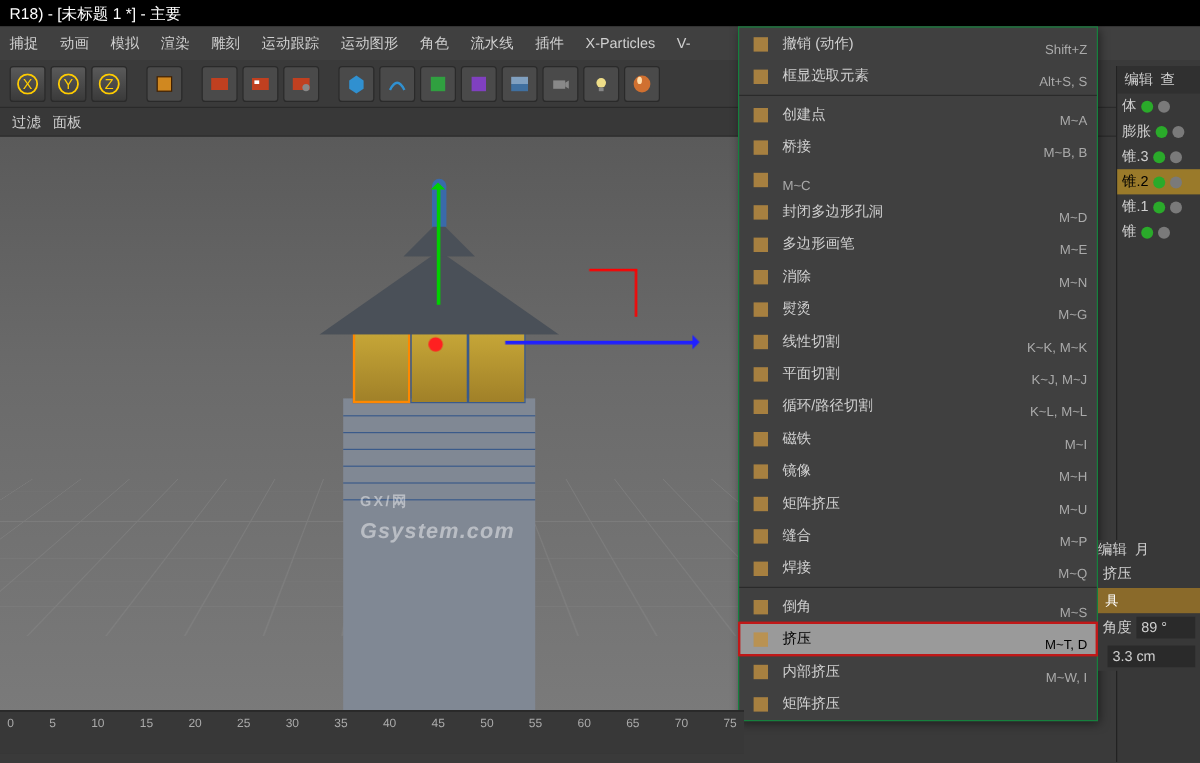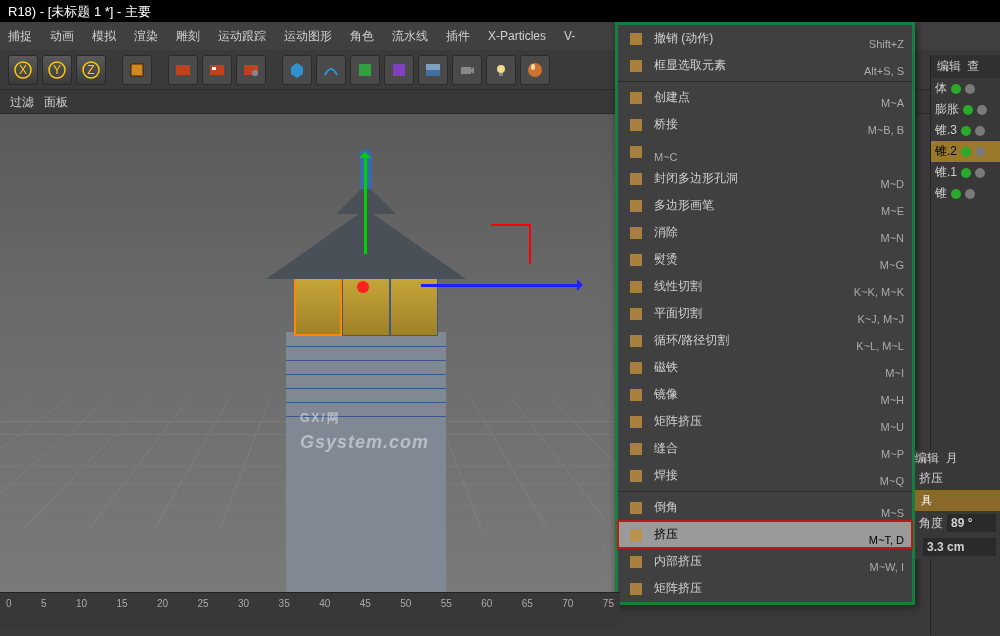--- a/index.html
+++ b/index.html
@@ -35,41 +35,41 @@
 .spire { position:absolute; top:5px; left:104px; width:12px; height:40px; background:#3a6aaa; border-radius:6px 6px 0 0; }
 .axis { position:absolute; }
 .axis.y { top:10px; left:108px; width:3px; height:100px; background:#00d000; }
 .axis.y::before { content:""; position:absolute; top:-8px; left:-5px; border:6px solid transparent; border-bottom-color:#00d000; }
 .axis.x { top:140px; left:165px; width:160px; height:3px; background:#2020ff; }
 .axis.x::after { content:""; position:absolute; right:-8px; top:-5px; border:6px solid transparent; border-left-color:#2020ff; }
 .axis.z { top:80px; left:235px; width:40px; height:40px; border:2px solid #ff0000; border-bottom:none; border-left:none; }
 .pivot { position:absolute; top:137px; left:101px; width:12px; height:12px; background:#ff2020; border-radius:50%; }
 
 
-.context-menu { position: absolute; left: 615px; top: 22px; width: 300px; background: #404040; border: 3px solid #15803d; box-shadow: 2px 2px 8px rgba(0,0,0,0.5); }
+.context-menu { position: absolute; left: 615px; top: 22px; width: 300px; background: #404040; border: 1px solid #15803d; box-shadow: 2px 2px 8px rgba(0,0,0,0.5); }
 .menu-item { display: flex; align-items: center; height: 27px; padding: 0 8px; gap: 8px; }
 .menu-item.highlighted { background: #9a9a9a; outline: 2px solid #c01818; outline-offset: -1px; }
 .menu-item.highlighted .menu-label, .menu-item.highlighted .menu-shortcut { color:#000; }
 .menu-icon { width: 20px; height: 20px; display:inline-flex; align-items:center; justify-content:center; }
 .menu-label { flex: 1; color:#d0d0d0; }
 .menu-shortcut { color: #aaa; font-size: 11px; margin-top: 10px; }
 .menu-divider { height: 1px; background: #2a2a2a; margin: 2px 0; }
 
 
 .right-panel { position: absolute; right: 0; top: 55px; width: 70px; height: 580px; background: #383838; border-left:1px solid #222; }
 .right-panel .hdr { background:#303030; padding:3px 6px; font-size:11px; }
 .obj-row { display:flex; align-items:center; padding:2px 4px; gap:4px; font-size:11px; }
 .obj-row.sel { background:#9a7a2a; color:#000; }
 .dot { width:10px; height:10px; border-radius:50%; background:#2aaa2a; display:inline-block; }
 .dot.g { background:#7a7a7a; }
 
 .attr-panel { position:absolute; right:0; top:450px; width:85px; background:#383838; }
 .attr-tab { background:#8a6a2a; padding:3px 6px; font-size:11px; color:#fff; }
 .attr-row { display:flex; padding:3px 4px; gap:4px; font-size:11px; align-items:center; }
-.attr-val { background:#2a2a2a; padding:2px 4px; flex:1;font-weight:bold; }
+.attr-val { background:#2a2a2a; padding:2px 4px; flex:1; }
 
 .timeline { position: absolute; bottom: 8px; left: 0; width: 620px; height: 36px; background: #383838; border-top: 1px solid #222; }
 .ruler { display:flex; height:20px; align-items:center; padding: 0 6px; justify-content: space-between; }
 .ruler span { font-size:10px; color:#aaa; }
 
 .watermark { position:absolute; left:300px; top:270px; font-size:42px; font-weight:bold; color:rgba(255,255,255,0.45); letter-spacing:2px; pointer-events:none; }
 .watermark small { display:block; font-size:18px; letter-spacing:1px;font-style:italic; }
 </style>
 </head>
 <body>

